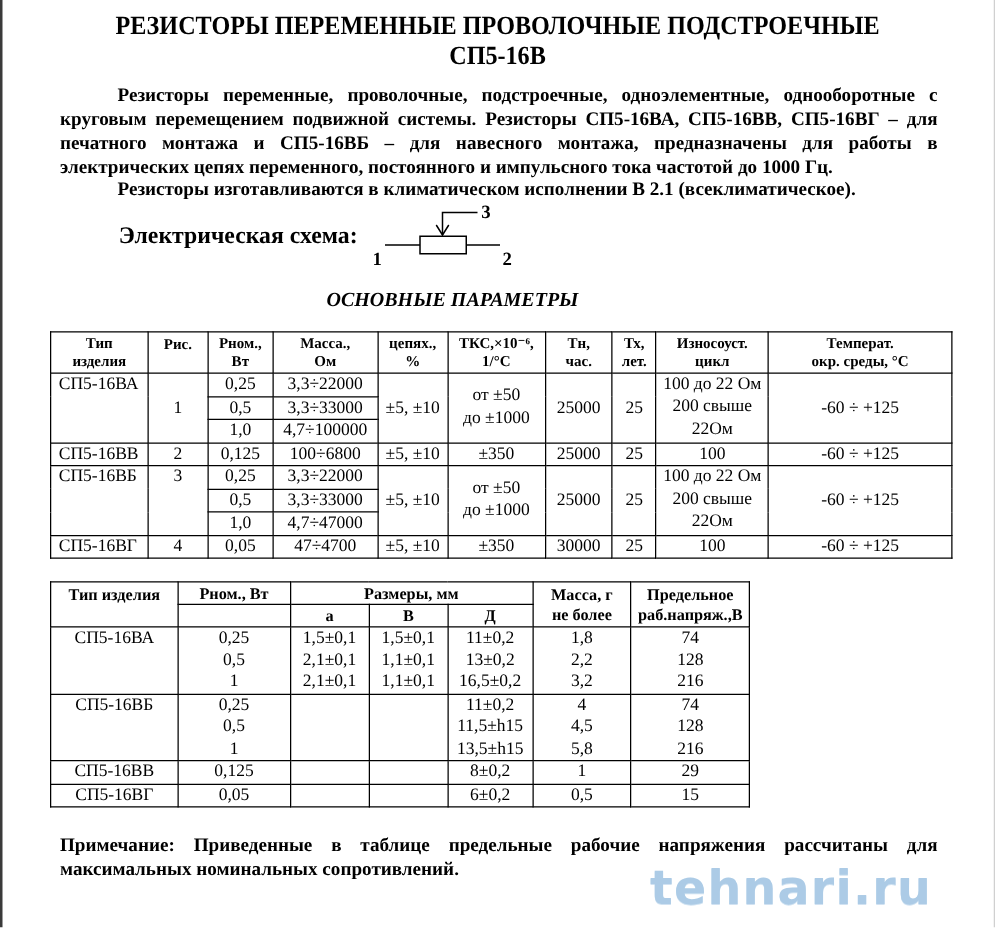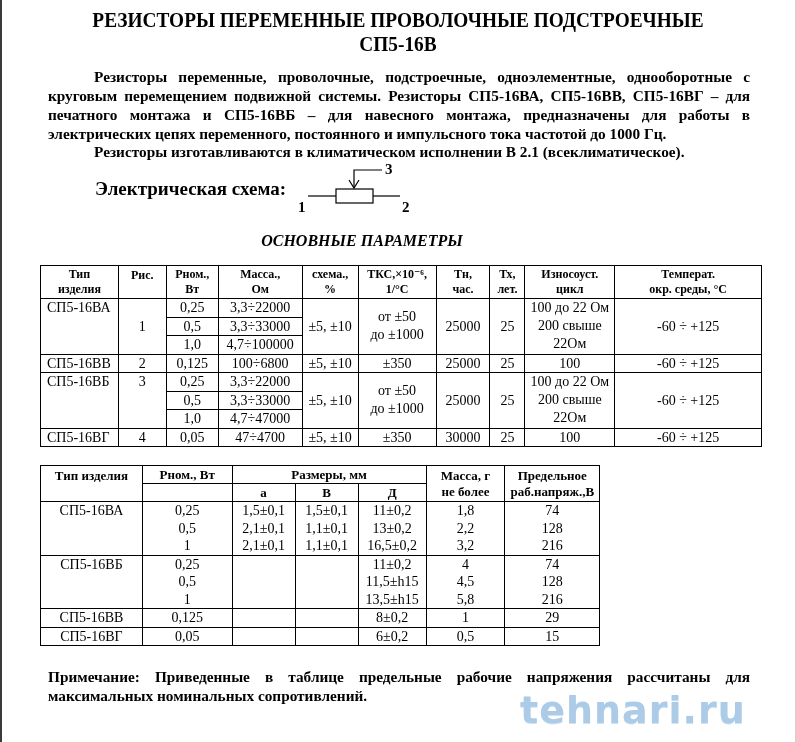--- a/index.html
+++ b/index.html
@@ -109,21 +109,21 @@
       <col style="width:35px">
     <col style="width:90px">
       <col style="width:147px">
   </colgroup>
   <thead>
     <tr>
       <th><span>Тип</span><br><span>изделия</span></th>
       <th style="vertical-align:top;padding-top:2px"><span>Рис.</span></th>
       <th><span>Рном.,</span><br><span>Вт</span></th>
       <th><span>Масса.,</span><br><span>Ом</span></th>
-      <th><span>схема.,</span><br><span>%</span></th>
+      <th><span>цепях.,</span><br><span>%</span></th>
       <th><span>ТКС,×10⁻⁶,</span><br><span>1/°С</span></th>
       <th><span>Тн,</span><br><span>час.</span></th>
       <th><span>Тх,</span><br><span>лет.</span></th>
       <th><span>Износоуст.</span><br><span>цикл</span></th>
       <th><span>Температ.</span><br><span>окр. среды, °С</span></th>
     </tr>
   </thead>
   <tbody>
 
     <tr>

